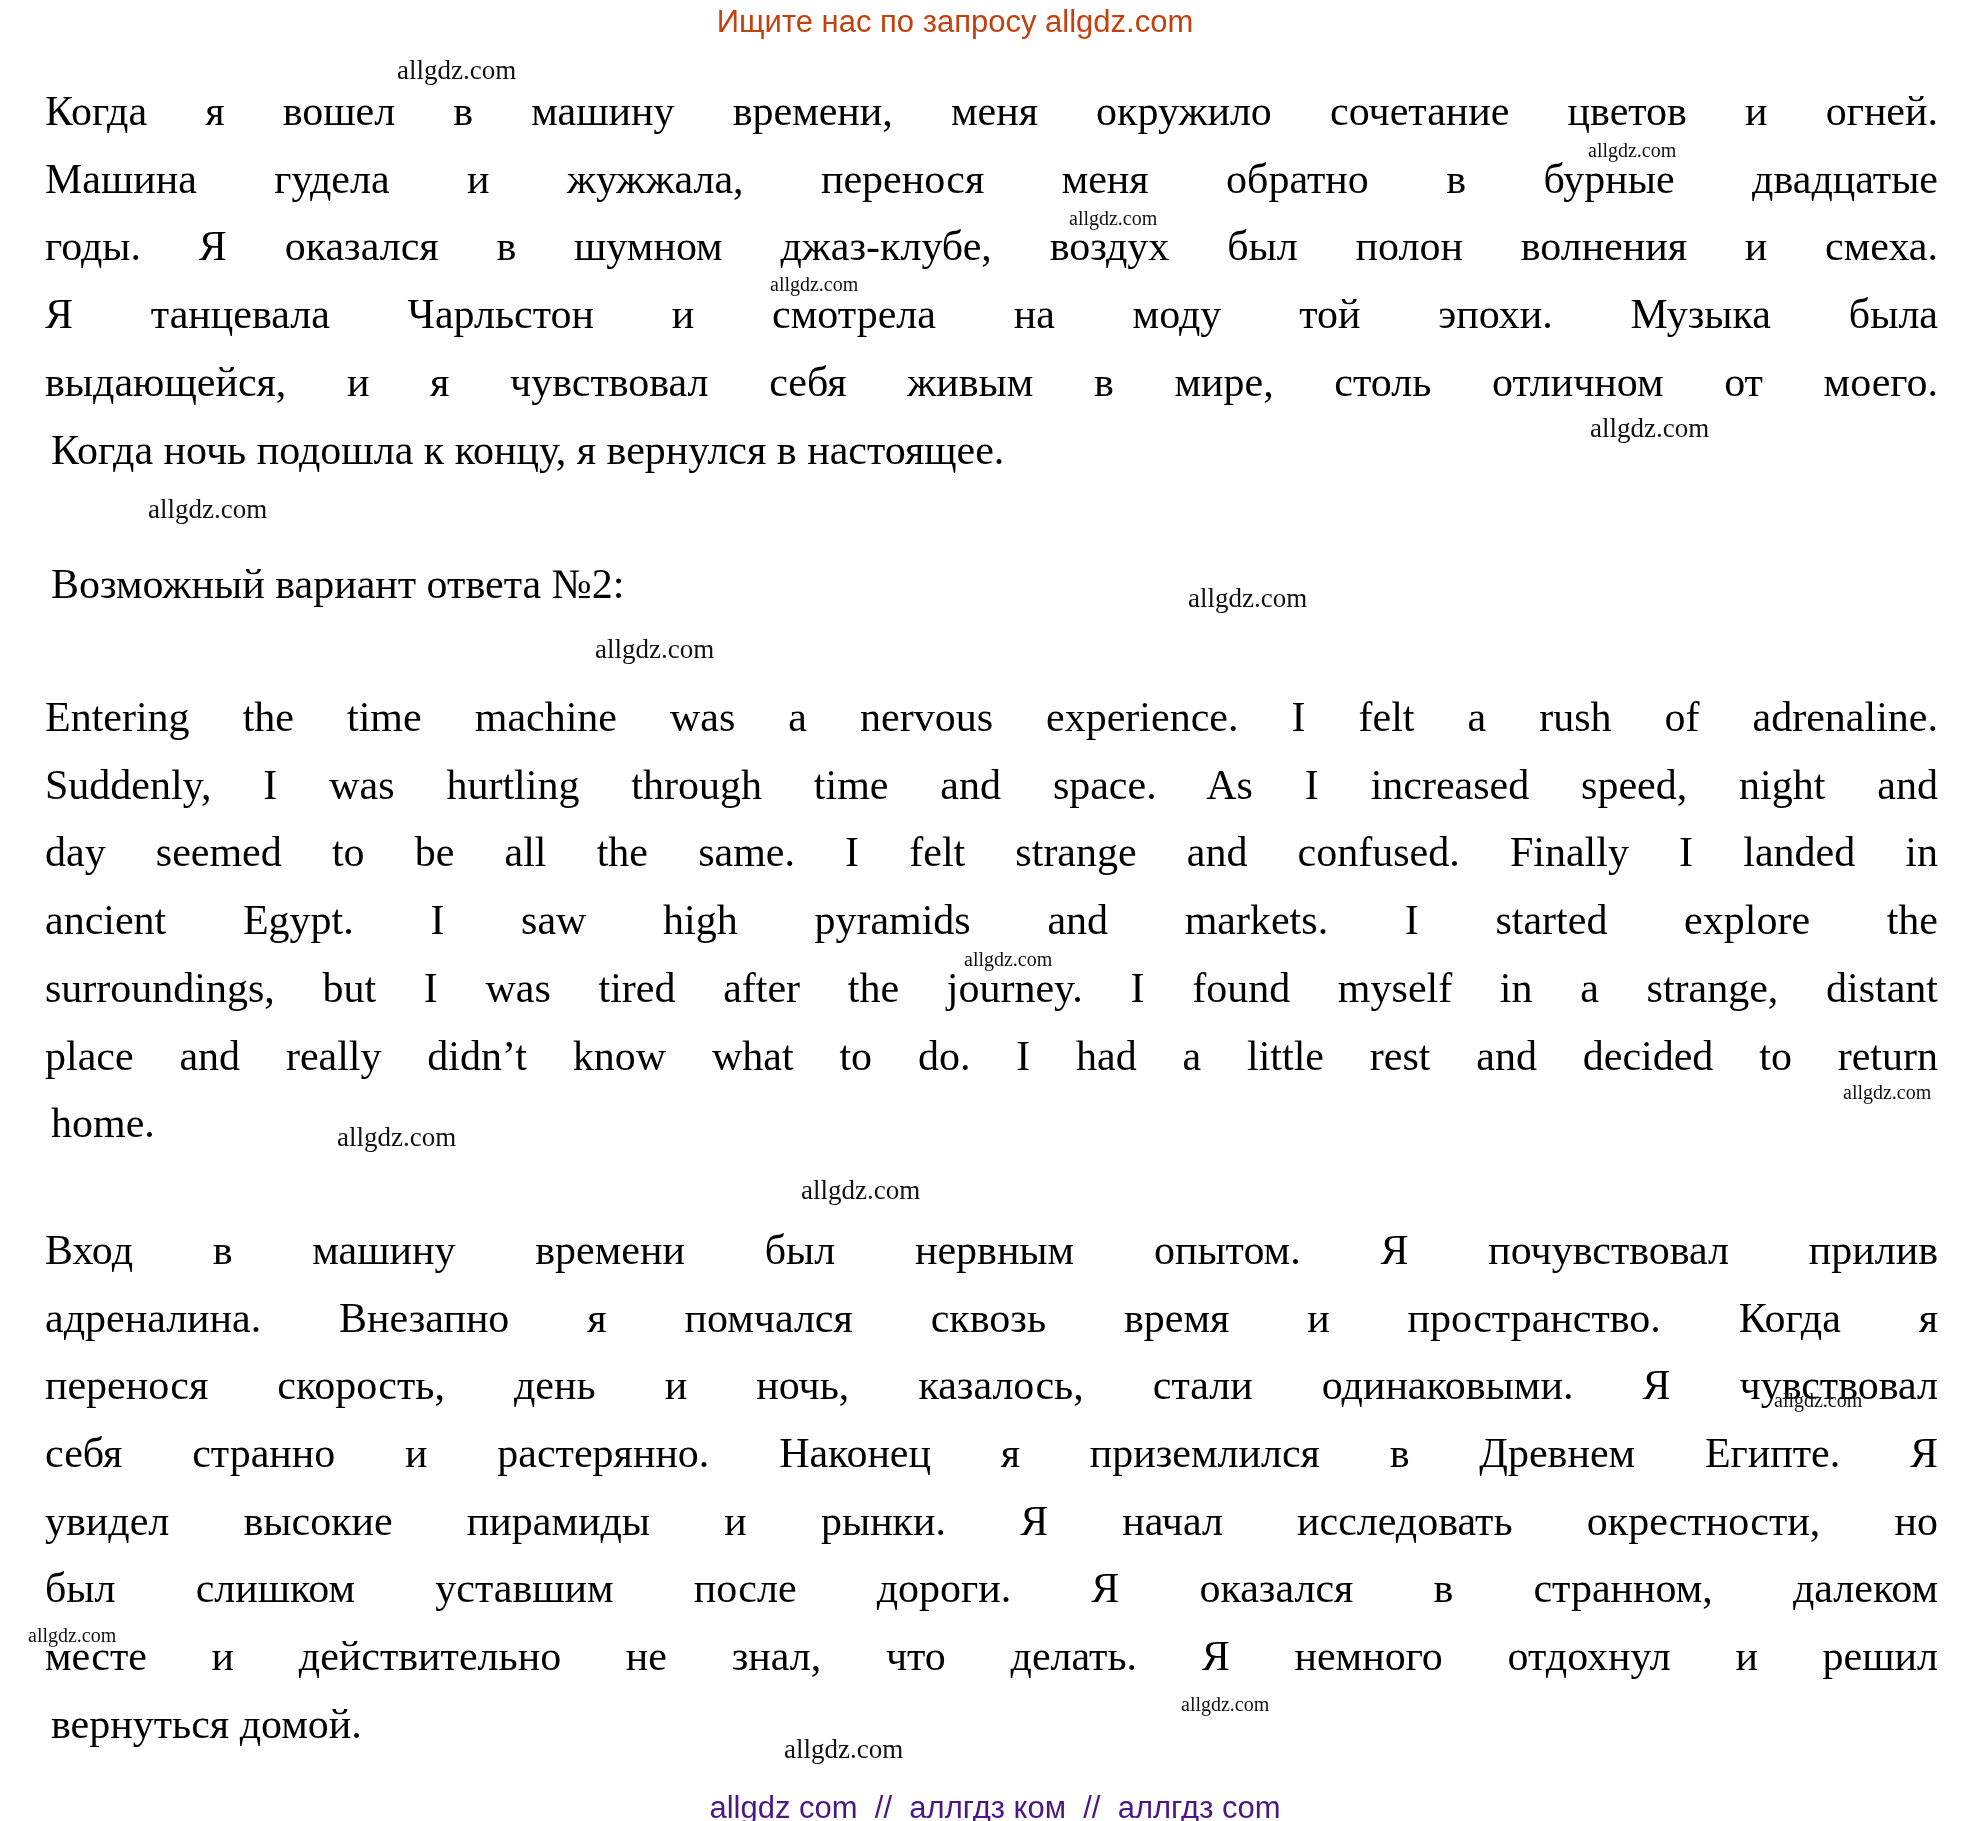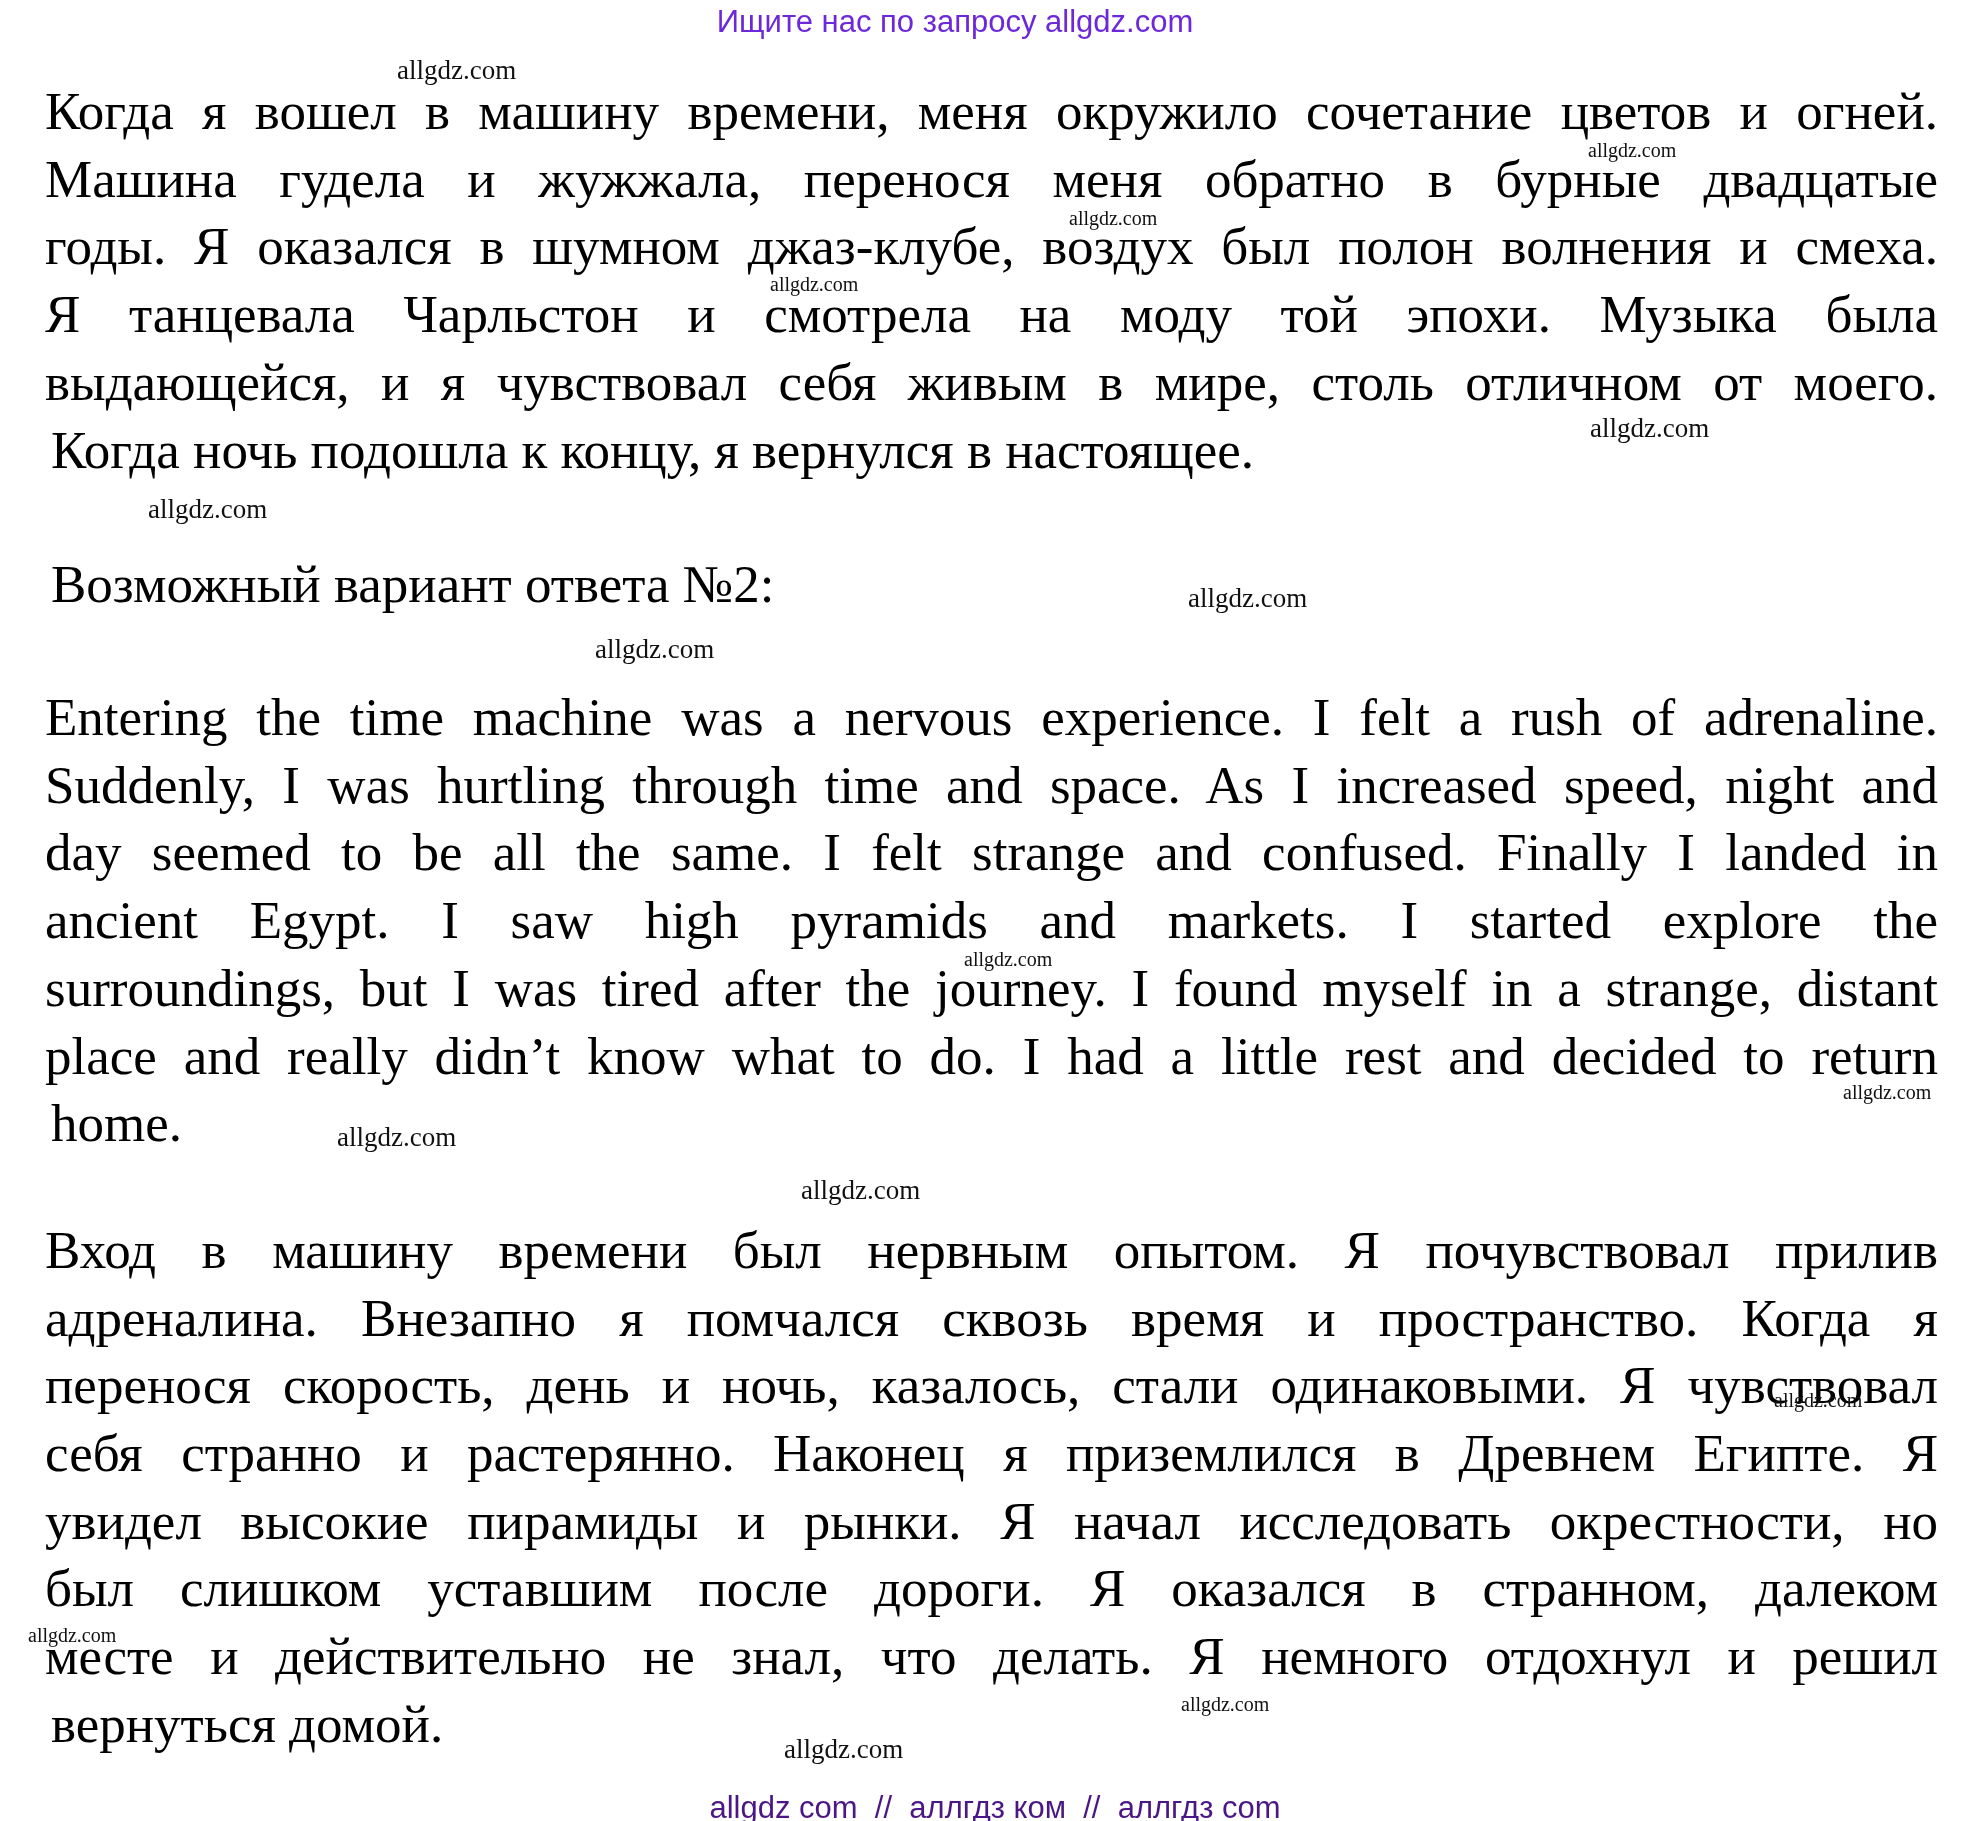--- a/index.html
+++ b/index.html
@@ -1,22 +1,22 @@
 <!DOCTYPE html>
 <html><head>
 <meta charset="utf-8">
 <style>
   html, body { margin:0; padding:0; background:#ffffff; }
   body { width:1988px; height:1821px; position:relative; overflow:hidden; }
   .hdr { position:absolute; left:0; top:4px; width:1910px; text-align:center;
-         font-family:"Liberation Sans", sans-serif; font-size:31px; line-height:36px; color:#6d28d9; }
+         font-family:"Liberation Sans", sans-serif; font-size:31px; line-height:36px; color:#c2410c; }
   .ftr { position:absolute; left:0; top:1790px; width:1990px; text-align:center;
          font-family:"Liberation Sans", sans-serif; font-size:31px; line-height:36px; color:#4a1785; }
   .ln { position:absolute; left:45px; width:1893px; height:54px;
-        font-family:"Liberation Serif", serif; font-size:53px; line-height:54px; color:#000;
+        font-family:"Liberation Serif", serif; font-size:42px; line-height:54px; color:#000;
         text-align:justify; text-align-last:justify; white-space:nowrap; }
   .ln.last { text-align:left; text-align-last:left;margin-left:6px; }
   .wm { position:absolute; font-family:Liberation Serif, serif; color:#111; white-space:nowrap; line-height:1; }
   .wm.big { font-size:27px; }
   .wm.small { font-size:20px; }
 </style>
 </head>
 <body>
 
 <div class="hdr">Ищите нас по запросу allgdz.com</div>

